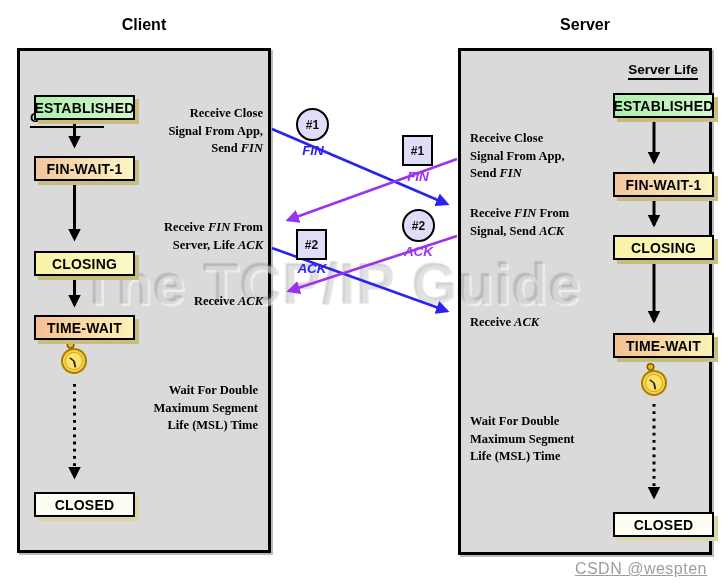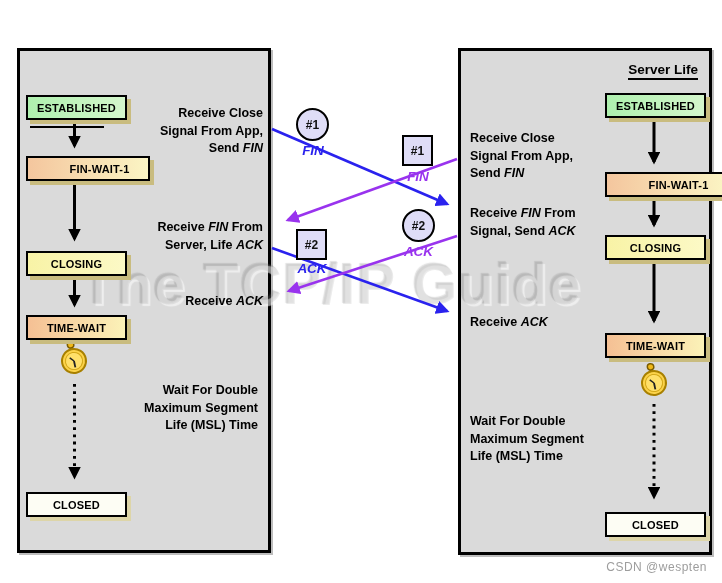--- a/index.html
+++ b/index.html
@@ -14,30 +14,30 @@
   .panel-title{
     position:absolute;text-align:center;font-weight:bold;font-size:16px;color:#000;z-index:4;
   }
   .state-header{
     position:absolute;font-weight:bold;font-size:13.5px;color:#000;
     border-bottom:2px solid #000;padding-bottom:1px;z-index:4;
   }
   .state-box{
     position:absolute;width:97px;height:21px;border:2px solid #000;box-sizing:content-box;
     display:flex;align-items:center;justify-content:center;
-    font-weight:bold;font-size:11px;color:#000;letter-spacing:.2px;
-    box-shadow:4px 4px 0 #c9bc7f;z-index:4;
+    font-weight:bold;font-size:14px;color:#000;letter-spacing:.2px;
+    box-shadow:4px 4px 0 #c9bc7f;z-index:4;margin-left:8px;
   }
   .fill-established{background:linear-gradient(90deg,#aef0ae,#d4f6cc);}
-  .fill-finwait{background:linear-gradient(90deg,#f4c69e,#fbf5c4);padding-left:23px;}
+  .fill-finwait{background:linear-gradient(90deg,#f4c69e,#fbf5c4);}
   .fill-closing{background:linear-gradient(90deg,#f8f3a6,#fcf9c6);}
   .fill-timewait{background:linear-gradient(90deg,#f5c094,#fbf2b8);}
   .fill-closed{background:#fdfdf4;box-shadow:4px 4px 0 #ddd5a8;}
   .note{
-    position:absolute;font-weight:bold;font-size:12.5px;line-height:17.5px;color:#000;z-index:4;
+    position:absolute;font-weight:bold;font-size:12.5px;line-height:17.5px;color:#000;z-index:4;font-family:Liberation Serif, serif;
   }
   .note.r{text-align:right;}
   .note.l{text-align:left;}
   .it{font-style:italic;}
   .badge{
     position:absolute;border:2.5px solid #000;background:#dfddf7;box-sizing:border-box;
     display:flex;align-items:center;justify-content:center;
     font-weight:bold;font-size:12px;color:#111;z-index:5;
   }
   .badge.circle{border-radius:50%;}
@@ -48,21 +48,21 @@
   .msg-blue{color:#2a22ee;}
   .msg-purple{color:#9933ee;}
   .watermark{
     position:absolute;left:80px;top:250px;z-index:2;white-space:nowrap;
     font-weight:bold;font-size:58px;letter-spacing:1px;
     color:rgba(140,140,140,0.16);
     text-shadow:2px 2px 1px rgba(255,255,255,0.55),-1px -1px 1px rgba(90,90,90,0.18);
   }
   .credit{
     position:absolute;right:15px;top:560px;z-index:4;
-    font-size:12px;color:#9d9d9d;letter-spacing:.5px;
+    font-size:16px;color:#9d9d9d;letter-spacing:.5px;text-decoration:underline;
   }
   #wires{position:absolute;left:0;top:0;z-index:3;}
 </style>
 </head>
 <body>
 
 <div id="stage">
 
   <div class="panel" style="left:17px;top:48px;width:254px;height:505px;"></div>
   <div class="panel" style="left:458px;top:48px;width:254px;height:507px;"></div>
@@ -108,20 +108,22 @@
     <g transform="translate(654,383) rotate(-12)">
       <line x1="0" y1="-10" x2="0" y2="-15" stroke="#7a5c00" stroke-width="3"></line>
       <circle cx="0" cy="-16.5" r="3.2" fill="#f0b818" stroke="#7a5c00" stroke-width="1.5"></circle>
       <circle r="12" fill="#fcd34a" stroke="#a88000" stroke-width="2"></circle>
       <circle r="8.6" fill="#ffe06a" stroke="#d4a81a" stroke-width="1"></circle>
       <line x1="0" y1="0" x2="0" y2="6.5" stroke="#222" stroke-width="1.8"></line>
       <line x1="0" y1="0" x2="-3.5" y2="-4" stroke="#222" stroke-width="1.5"></line>
     </g>
   </svg>
 
+  <div class="panel-title" style="left:17px;top:16px;width:254px;">Client</div>
+  <div class="panel-title" style="left:458px;top:16px;width:254px;">Server</div>
 
   <div class="state-header" style="left:30px;top:62px;margin-top:48px;">Client State</div>
   <div class="state-header" style="right:24px;top:62px;">Server Life</div>
 
   <div class="state-box fill-established" style="left:26px;top:95px;">ESTABLISHED</div>
   <div class="state-box fill-finwait" style="left:26px;top:156px;">FIN-WAIT-1</div>
   <div class="state-box fill-closing" style="left:26px;top:251px;">CLOSING</div>
   <div class="state-box fill-timewait" style="left:26px;top:315px;">TIME-WAIT</div>
   <div class="state-box fill-closed" style="left:26px;top:492px;">CLOSED</div>
 

